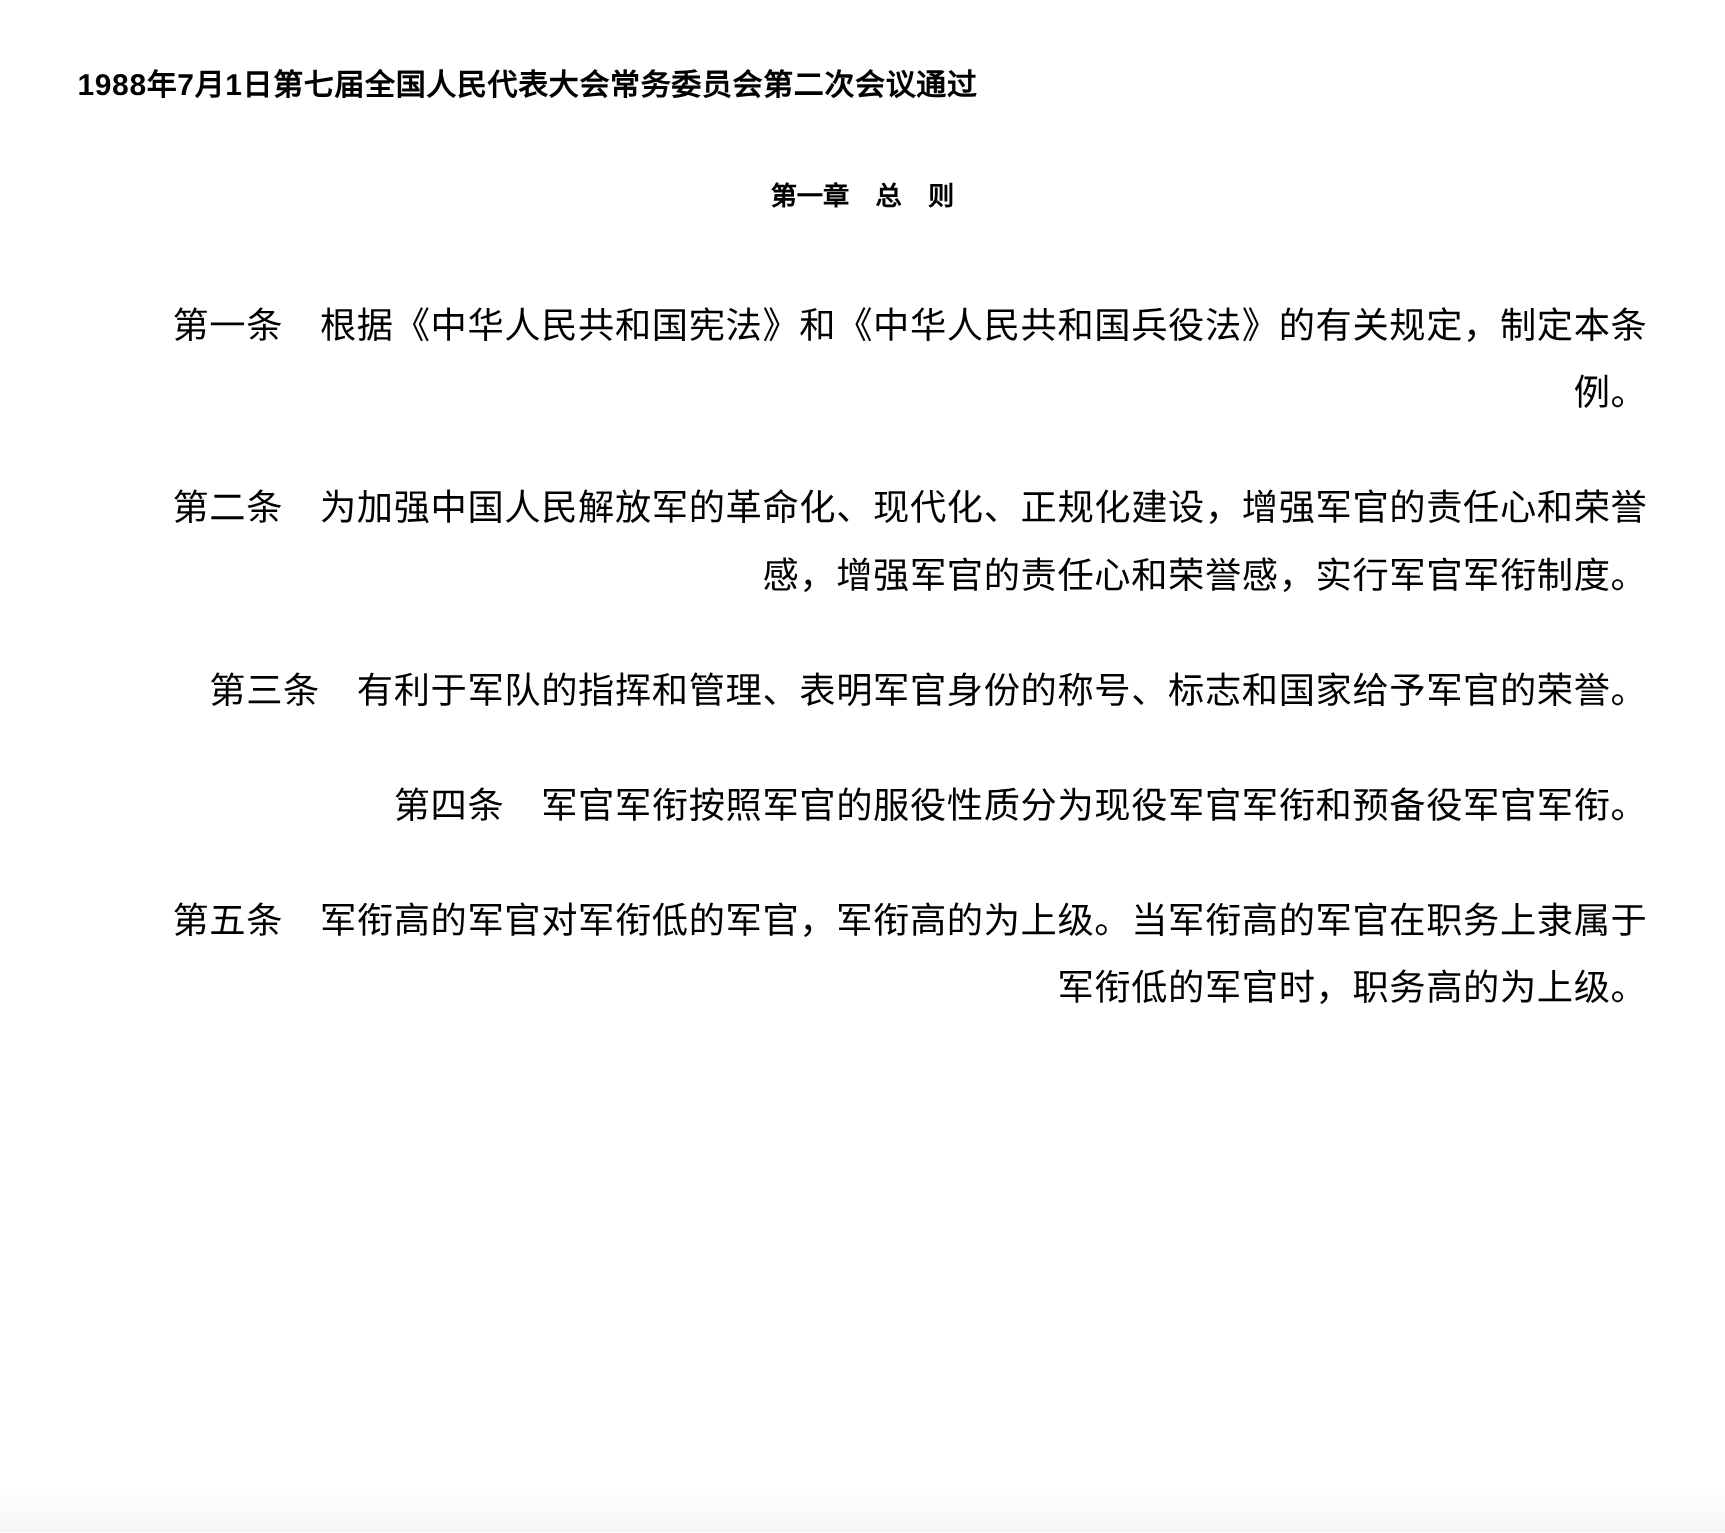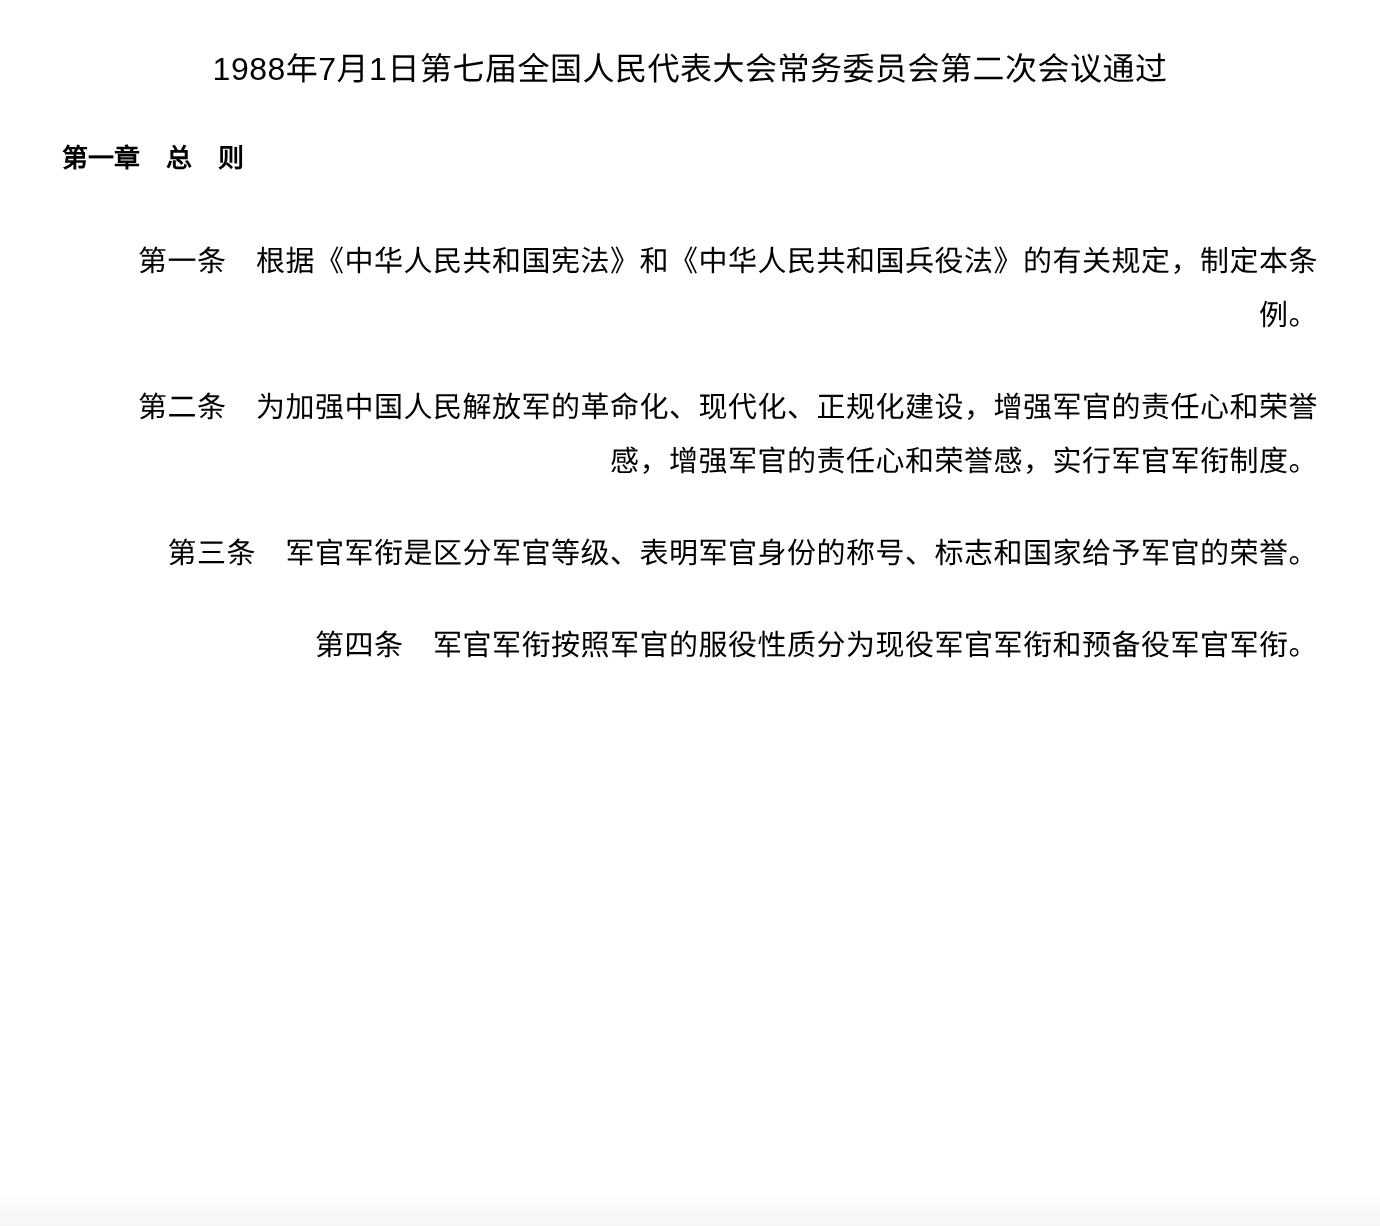--- a/index.html
+++ b/index.html
@@ -13,30 +13,29 @@
       overflow: hidden;
       position: relative;
       background: #ffffff;
       color: #000000;
       font-family: "Liberation Sans", "DejaVu Sans", sans-serif;
     }
     .doc {
       padding: 52px 62px 0 62px;
     }
     .title-line {
-      text-align: center;
-      font-size: 32px;
-      font-weight: 400;
+      font-size: 24px;
+      font-weight: 700;
       line-height: 34px;
       margin: 0 0 54px 0;
       letter-spacing: 0.5px;
     }
     .chapter {
-      text-align: left;
-      font-size: 26px;
+      text-align: center;
+      font-size: 21px;
       font-weight: 700;
       line-height: 36px;
       margin: 0 0 58px 0;
     }
     .article {
       font-size: 29px;
       line-height: 54px;
       margin: 0 0 38px 0;
       text-indent: 2em;
       text-align: right;
@@ -60,21 +59,22 @@
   <p class="title-line">1988年7月1日第七届全国人民代表大会常务委员会第二次会议通过</p>
 
 
 
   <h2 class="chapter">第一章　总　则</h2>
 
   <p class="article">第一条　根据《中华人民共和国宪法》和《中华人民共和国兵役法》的有关规定，制定本条例。</p>
 
   <p class="article">第二条　为加强中国人民解放军的革命化、现代化、正规化建设，增强军官的责任心和荣誉感，增强军官的责任心和荣誉感，实行军官军衔制度。</p>
 
-  <p class="article">第三条　军官军衔是区分军官等级、表明军官身份的称号、标志和国家给予军官的荣誉。</p>
+  <p class="article">第三条　有利于军队的指挥和管理、表明军官身份的称号、标志和国家给予军官的荣誉。</p>
 
   <p class="article">第四条　军官军衔按照军官的服役性质分为现役军官军衔和预备役军官军衔。</p>
 
+  <p class="article">第五条　军衔高的军官对军衔低的军官，军衔高的为上级。当军衔高的军官在职务上隶属于军衔低的军官时，职务高的为上级。</p>
 
 
 </main>
 
 <div class="bottom-fade"></div>
 
 </body></html>

